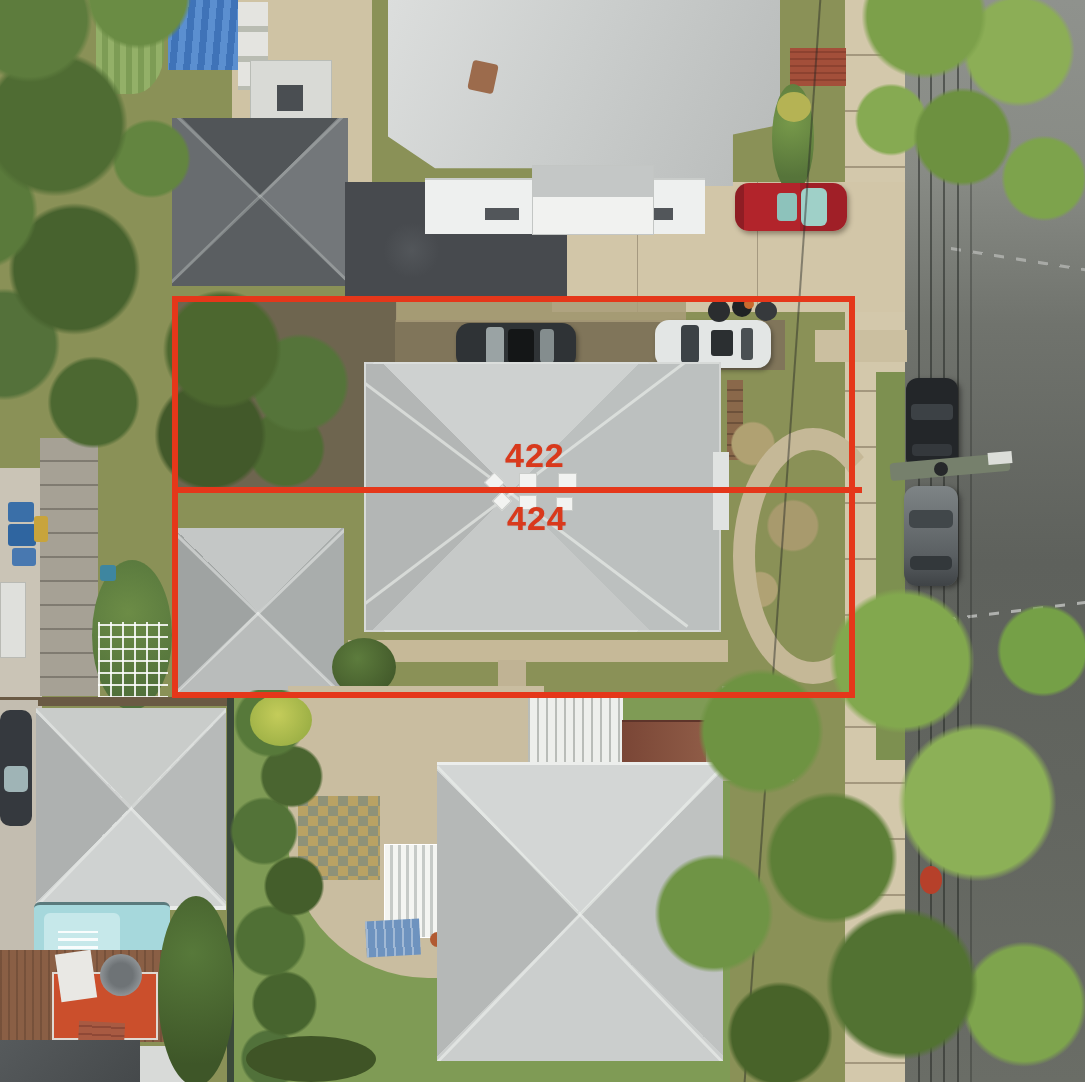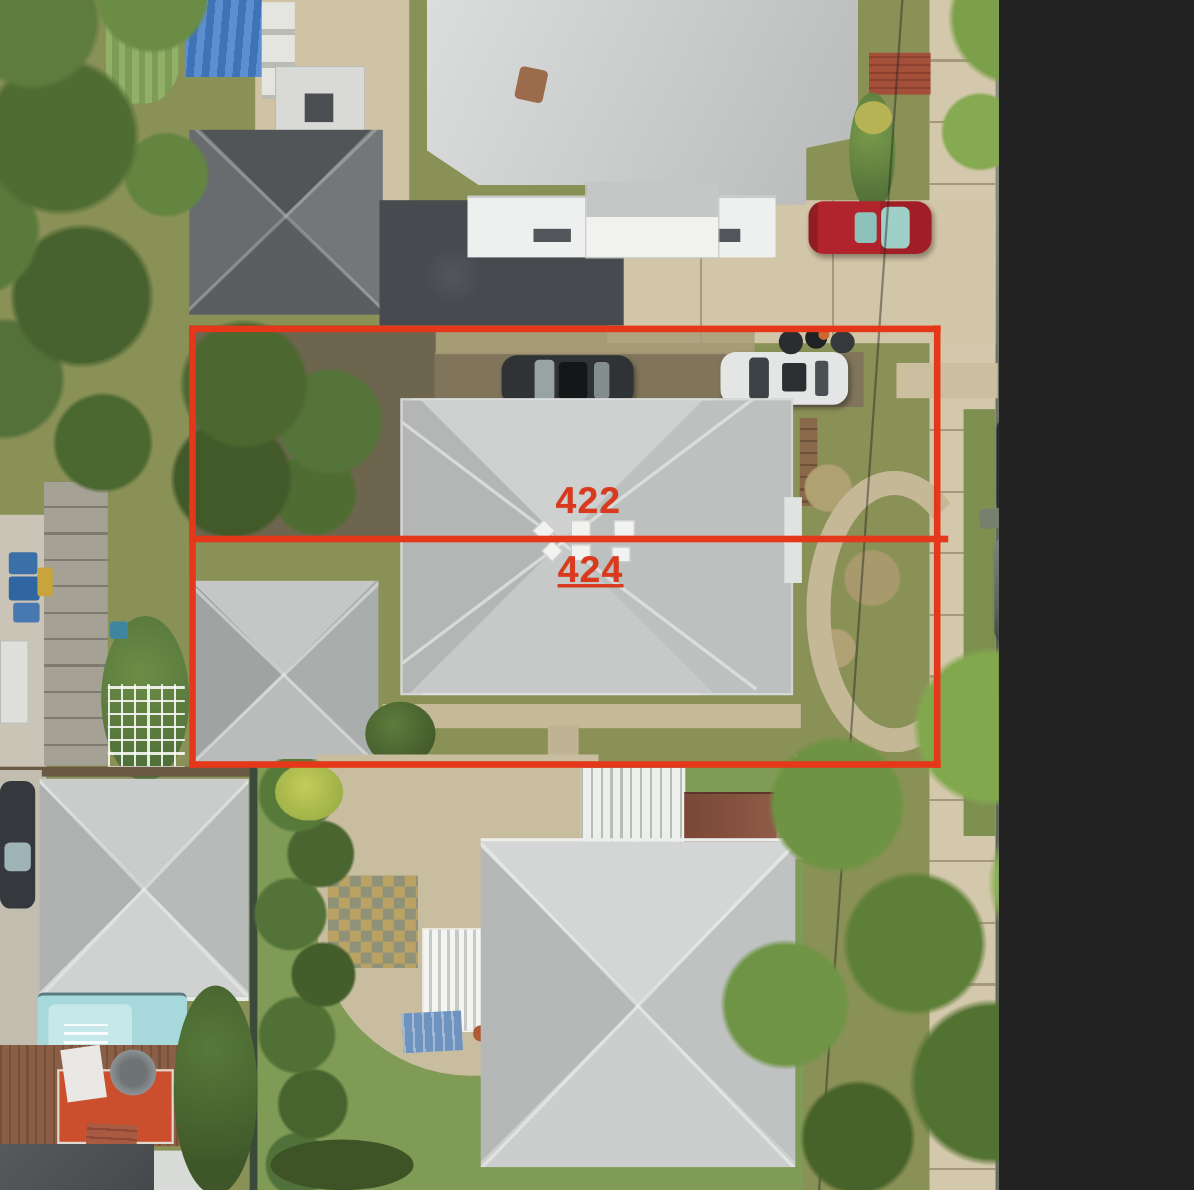--- a/index.html
+++ b/index.html
@@ -1,16 +1,16 @@
 <!DOCTYPE html>
 <html><head>
 <meta charset="utf-8">
 <style>
   html,body{margin:0;padding:0;background:#222;}
-  #scene{position:relative;width:908px;height:1082px;overflow:hidden;
+  #scene{position:relative;width:1085px;height:1082px;overflow:hidden;
          background:#8a9157;font-family:"Liberation Sans",sans-serif;}
   .a{position:absolute;}
   
   .road{left:902px;top:0;width:183px;height:1082px;
     background:linear-gradient(180deg,#8f928d 0%,#888b85 16%,#70736d 30%,#5e615c 52%,#62655f 72%,#6a6d66 100%);}
   .sidewalk{left:845px;top:0;width:60px;height:1082px;background-color:#d3c8ab;
     background-image:repeating-linear-gradient(180deg,rgba(125,112,88,0) 0 54px,rgba(125,112,88,.55) 54px 56px);}
   .sw-grass{left:876px;top:372px;width:29px;height:388px;background:#7d9050;}
   .lawn-bright{left:230px;top:694px;width:500px;height:388px;background:#7f9b55;}
   
@@ -223,16 +223,16 @@
   <div class="a blob" style="left:246px;top:1036px;width:130px;height:46px;z-index:49;background:#3f5426;"></div>
   <div class="a blob" style="left:920px;top:866px;width:22px;height:28px;z-index:49;background:#b6402a;"></div>
 
   <div class="a redline" style="left:172px;top:296px;width:683px;height:6px;"></div>
   <div class="a redline" style="left:172px;top:487px;width:690px;height:6px;"></div>
   <div class="a redline" style="left:172px;top:692px;width:683px;height:6px;"></div>
   <div class="a redline" style="left:172px;top:296px;width:6px;height:402px;"></div>
   <div class="a redline" style="left:849px;top:296px;width:6px;height:402px;"></div>
 
   <div class="a lotlabel" style="left:505px;top:436px;">422</div>
-  <div class="a lotlabel" style="left:507px;top:499px;text-decoration:underline;">424</div>
+  <div class="a lotlabel" style="left:507px;top:499px;">424</div>
 
 
 </div>
 
 </body></html>

